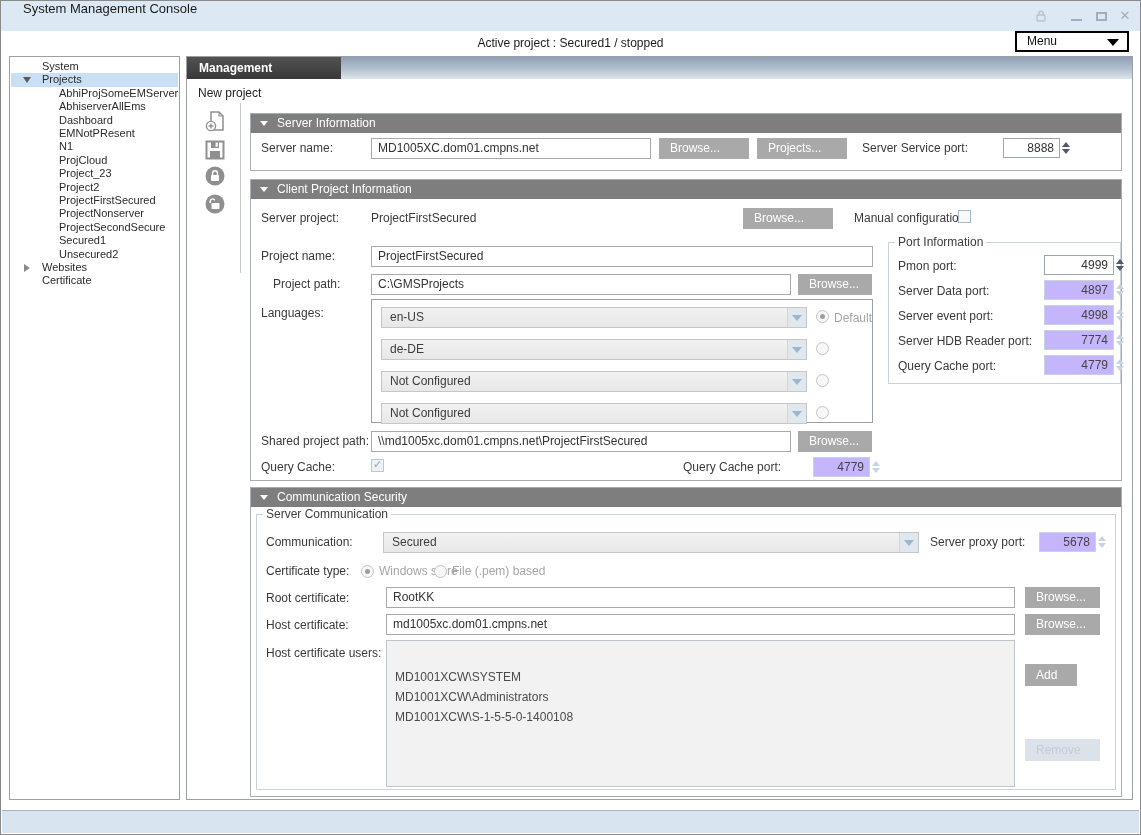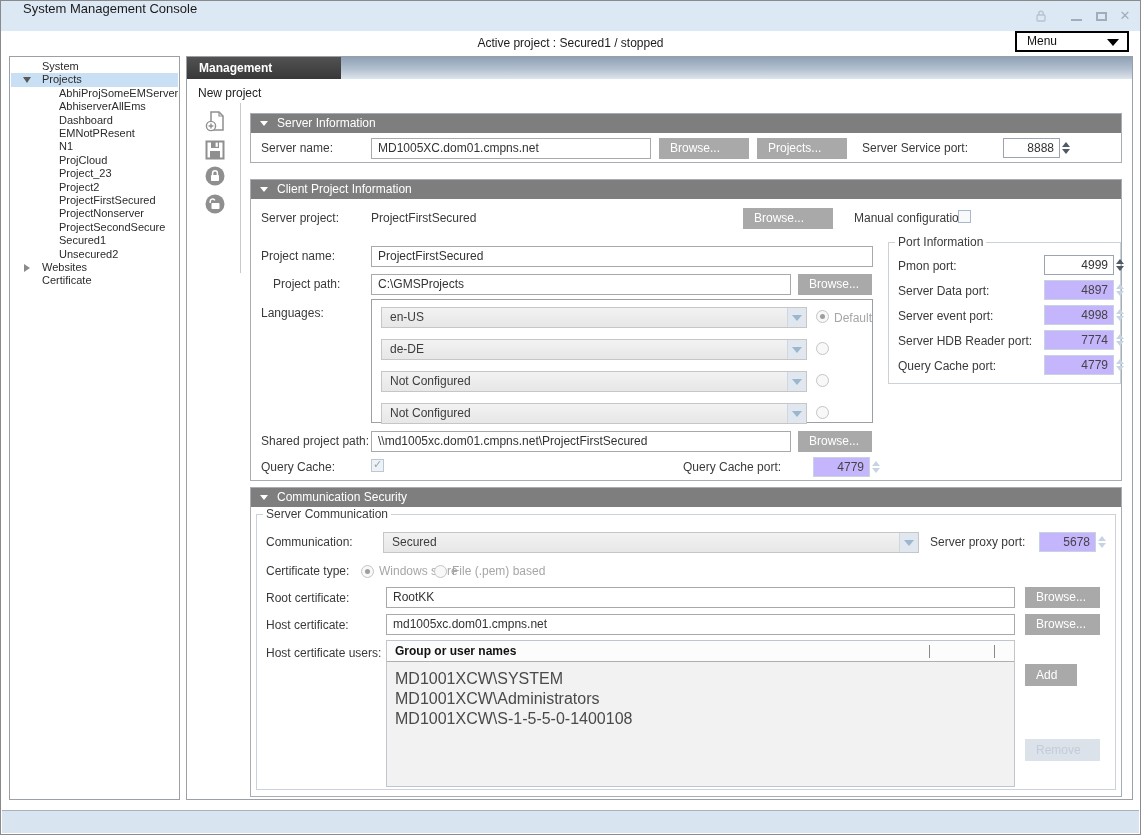--- a/index.html
+++ b/index.html
@@ -73,21 +73,21 @@
 
   .grp { position:absolute; border:1px solid #ccd2d9; }
   .leg { position:absolute; top:-8px; left:6px; background:#fff; padding:0 3px; font-size:12px; color:#3c3c3c; line-height:14px; white-space:nowrap; }
 
   .langbox { position:absolute; border:1px solid #9aa0a6; background:#fff; }
 
   .utable { position:absolute; background:#f2f2f2; border:1px solid #c0c6cc; }
   .uthead { position:absolute; left:0; top:0; right:0; height:21px; background:#fcfcfc; border-bottom:1px solid #aab0b6; }
   .uthead .uh { position:absolute; left:8px; top:3px; font-size:12px; font-weight:bold; color:#111; }
   .colsep { position:absolute; top:4px; width:1px; height:13px; background:#8a8a8a; }
-  .urow { position:absolute; left:8px; font-size:16px; color:#4a4a4a; white-space:nowrap; }
+  .urow { position:absolute; left:8px; font-size:12px; color:#4a4a4a; white-space:nowrap; }
 
   .statusbar { position:absolute; left:1px; top:809px; width:1137px; height:23px; background:#d9e4f1; border-top:1px solid #a8b2be; }
 </style>
 </head>
 <body>
 
 <div class="window">
 
   <div class="titlebar">
     <span class="title">System Management Console</span>
@@ -203,21 +203,21 @@
     </span>
     <span class="toolico" style="top:136px;">
       <svg width="22" height="22" viewBox="0 0 22 22">
           <circle cx="11" cy="11" r="9.5" fill="#8f8f8f"></circle>
           <rect x="7.5" y="10" width="8" height="6" rx="0.8" fill="#fff"></rect>
           <path d="M6.2 10V8.2a2.4 2.4 0 0 1 4.6-.8" fill="none" stroke="#fff" stroke-width="1.5"></path>
         </svg>
     </span>
     <span class="vdiv"></span>
 
-    <div class="sec" style="top:56px; height:50px;">
+    <div class="sec" style="top:56px; height:58px;">
       <div class="sech">
         <span class="wtri"></span>
         <span>Server Information</span>
       </div>
       <span class="lbl" style="left:10px; top:27px;">Server name:</span>
       <span class="input" style="left:120px; top:24px; width:280px;">MD1005XC.dom01.cmpns.net</span>
       <span class="btn" style="left:408px; top:24px; width:90px;">Browse...</span>
       <span class="btn" style="left:506px; top:24px; width:90px;">Projects...</span>
       <span class="lbl" style="left:611px; top:27px;">Server Service port:</span>
       <span class="spin" style="left:736px; top:24px;">
@@ -358,25 +358,20 @@
         <span class="lbl" style="left:9px; top:76px;">Root certificate:</span>
         <span class="input" style="left:129px; top:72px; width:629px;">RootKK</span>
         <span class="btn" style="left:768px; top:72px; width:75px;">Browse...</span>
 
         <span class="lbl" style="left:9px; top:103px;">Host certificate:</span>
         <span class="input" style="left:129px; top:99px; width:629px;">md1005xc.dom01.cmpns.net</span>
         <span class="btn" style="left:768px; top:99px; width:75px;">Browse...</span>
 
         <span class="lbl" style="left:9px; top:131px;">Host certificate users:</span>
         <div class="utable" style="left:129px; top:125px; width:629px; height:147px;">
-          <div class="uthead">
-            <span class="uh">Group or user names</span>
-            <span class="colsep" style="left:542px;"></span>
-            <span class="colsep" style="left:607px;"></span>
-          </div>
           <span class="urow" style="top:29px;">MD1001XCW\SYSTEM</span>
           <span class="urow" style="top:49px;">MD1001XCW\Administrators</span>
           <span class="urow" style="top:69px;">MD1001XCW\S-1-5-5-0-1400108</span>
         </div>
         <span class="btn" style="left:768px; top:149px; width:52px; height:22px; line-height:22px;">Add</span>
         <span class="btn dis" style="left:768px; top:224px; width:75px; height:22px; line-height:22px;">Remove</span>
       </div>
     </div>
   </div>
 

